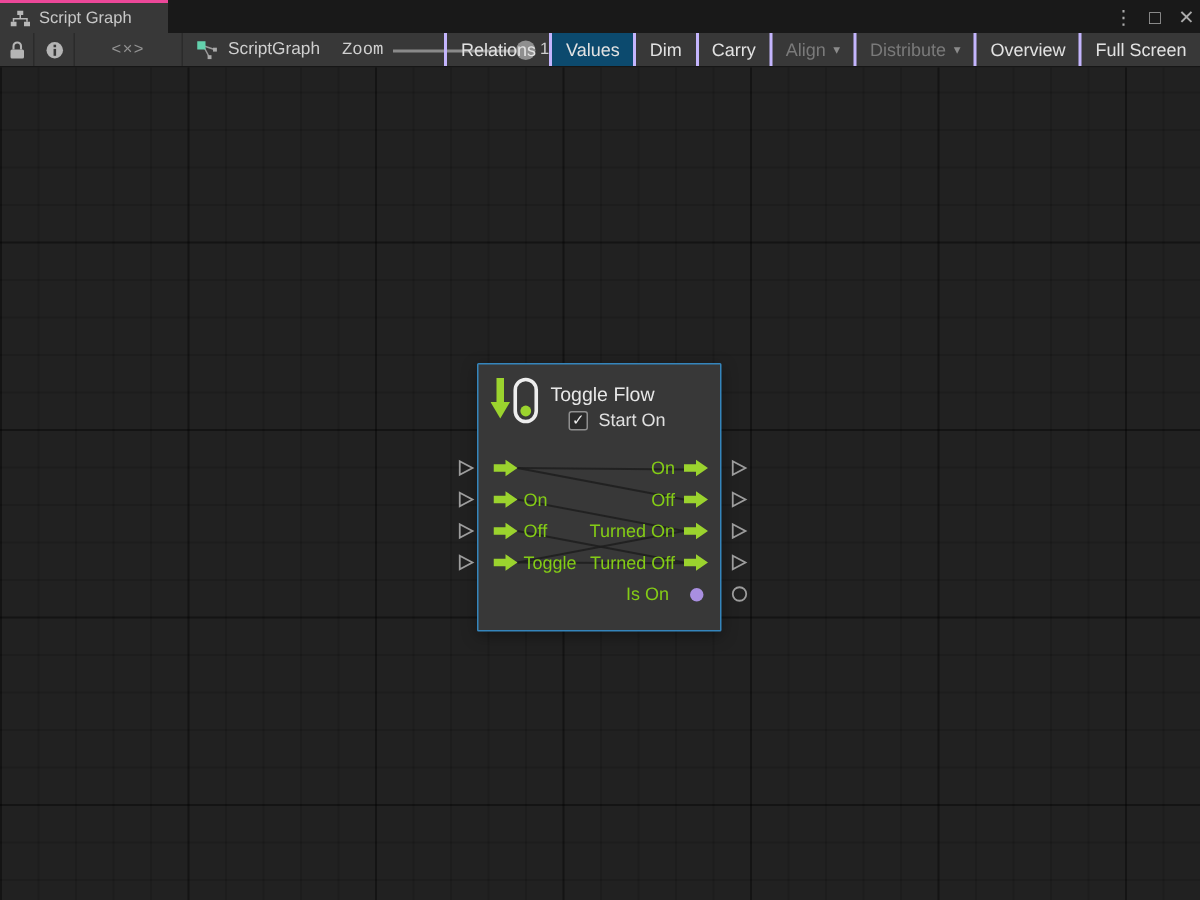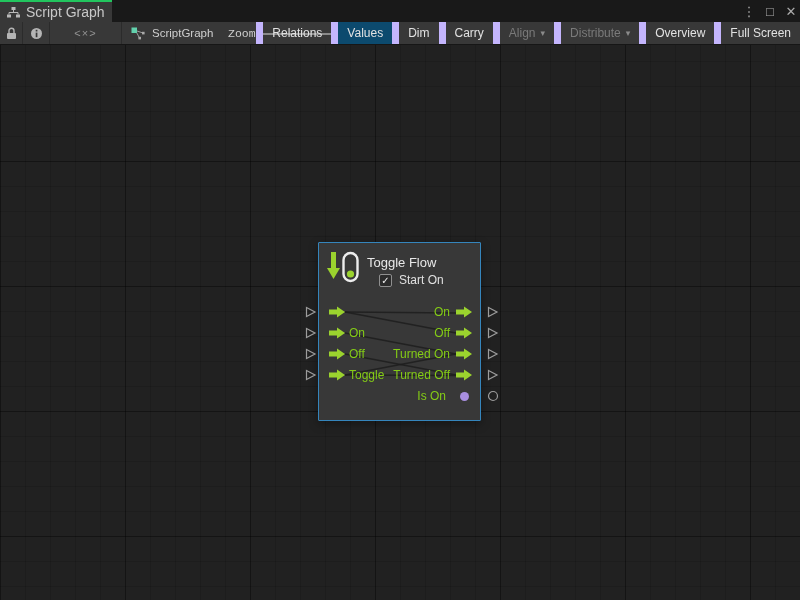--- a/index.html
+++ b/index.html
@@ -2,22 +2,22 @@
 <html><head>
 <meta charset="utf-8">
 <style>
   * { margin:0; padding:0; box-sizing:border-box; }
   html,body { width:800px; height:600px; overflow:hidden; }
   body { font-family:"Liberation Sans", sans-serif; background:#191919; position:relative; }
 
   
   .tabbar { position:absolute; left:0; top:0; width:800px; height:22px; background:#191919; }
   .tab { position:absolute; left:0; top:0; width:112px; height:22px; background:#383838;
-         border-top:2px solid #22c55e; display:flex; align-items:center; gap:6px; padding-left:7px;
-         color:#c8c8c8; font-size:14px; }
+         border-top:2px solid #ec4899; display:flex; align-items:center; gap:6px; padding-left:7px;
+         color:#c8c8c8; font-size:11px; }
   .winctrl { position:absolute; right:2px; top:0; height:22px; display:flex; align-items:center; gap:7px;
              color:#ababab; font-size:13px; }
   .winctrl span { display:inline-block; width:14px; text-align:center; cursor:default; }
 
   
   .toolbar { position:absolute; left:0; top:22px; width:800px; height:23px; background:#383838;
              border-bottom:1px solid #161616; color:#dedede; font-size:12px; }
   .tbtn-left { position:absolute; top:0; height:22px; display:flex; align-items:center; justify-content:center;
                border-right:1px solid #2b2b2b; }
   .tb-lock { left:0; width:23px; }
@@ -25,21 +25,21 @@
   .tb-code { left:50px; width:72px; color:#929292; font-size:11px; letter-spacing:1px; }
   .tb-graphlabel { position:absolute; left:131px; top:0; height:22px; display:flex; align-items:center; gap:6px;
                    color:#cfcfcf; font-size:11.5px; }
   .tb-zoomlabel { position:absolute; left:228px; top:0; height:22px; display:flex; align-items:center;
                   color:#cfcfcf; font-size:11.5px;font-family:Liberation Mono, monospace; }
   .tb-track { position:absolute; left:262px; top:11px; width:88px; height:1.5px; background:#8a8a8a; }
   .tb-handle { position:absolute; left:344px; top:5px; width:13px; height:13px; border-radius:50%; background:#8f8f8f; }
   .tb-zoomval { position:absolute; left:360px; top:0; height:22px; display:flex; align-items:center;
                 color:#cfcfcf; font-size:11px; }
   .tb-right { position:absolute; right:0; top:0; height:22px; display:flex; }
-  .tb-right .btn { height:22px; display:flex; align-items:center; padding:0 9px; border-left:7px solid #c4b5fd;
+  .tb-right .btn { height:22px; display:flex; align-items:center; padding:0 9px; border-left:2px solid #c4b5fd;
                    color:#e2e2e2; white-space:nowrap; cursor:default; }
   .tb-right .btn.active { background:#0c4a6e; }
   .tb-right .btn.disabled { color:#7a7a7a; }
   .dd-arrow { font-size:9px; margin-left:5px; color:#8b8b8b; }
 
   
   .canvas { position:absolute; left:0; top:45px; width:800px; height:555px;
     background-color:#212121;
     background-image:
       linear-gradient(to right, rgba(0,0,0,0.32) 1px, transparent 1px),

